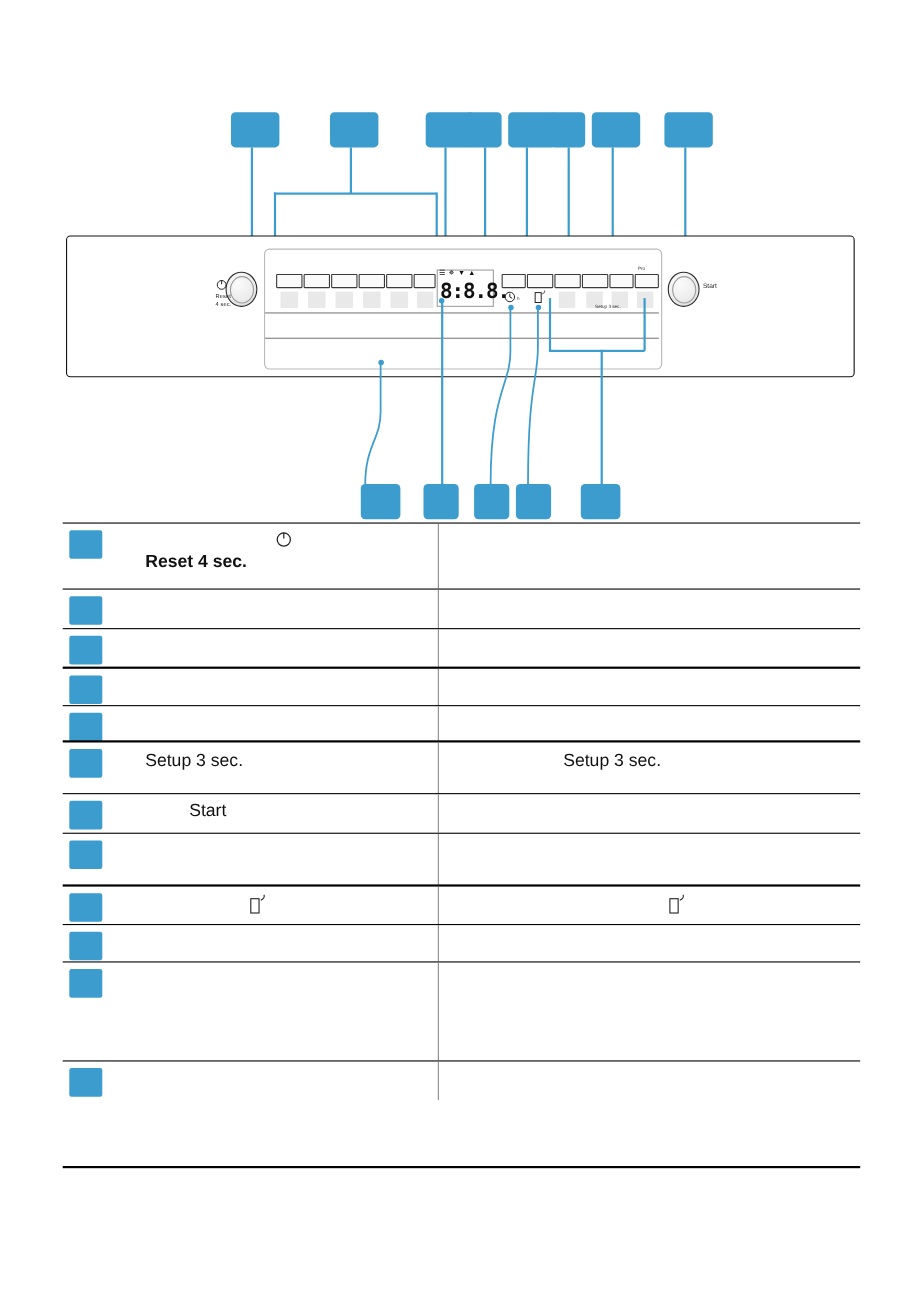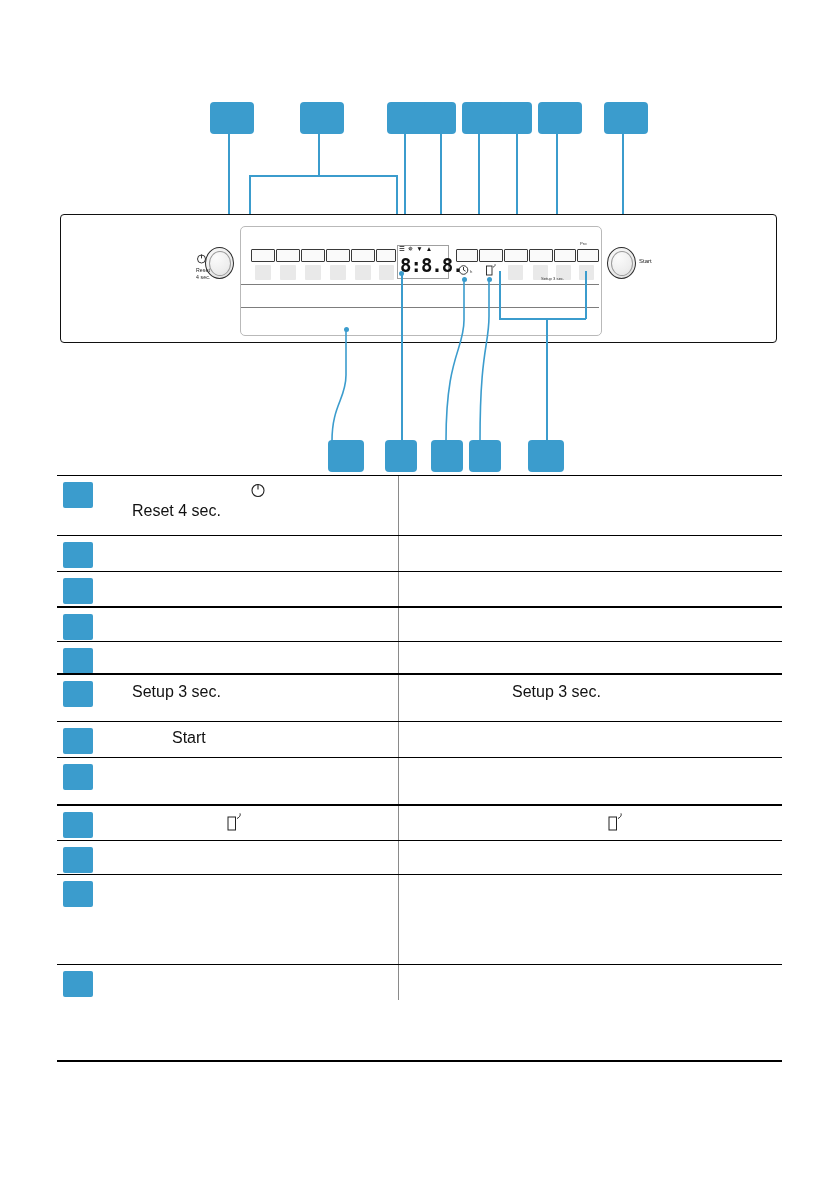--- a/index.html
+++ b/index.html
@@ -265,21 +265,21 @@
   <div class="tbl">
 
     <div class="row" style="height:60px;">
       <div class="sq"></div>
       <div class="colmid"></div>
       <div class="cell-a" style="left:75px;top:8px;">
         <svg style="position:absolute;left:118px;top:-2px;width:16px;height:16px;">
           <circle cx="8" cy="8.5" r="6" stroke="#222" stroke-width="1.1" fill="none"></circle>
           <line x1="8" y1="2" x2="8" y2="7.6" stroke="#222" stroke-width="1.1"></line>
         </svg>
-        <div class="txt-big" style="position:absolute;left:0;top:18px;white-space:nowrap;">Reset 4 sec.</div>
+        <div class="txt-big" style="position:absolute;left:0;top:18px;white-space:nowrap;font-weight:bold;">Reset 4 sec.</div>
       </div>
     </div>
 
     <div class="row" style="height:36px;">
       <div class="sq"></div>
       <div class="colmid"></div>
       <div class="cell-a" style="top:9px;"></div>
       <div class="cell-b" style="top:9px;"></div>
     </div>
 

